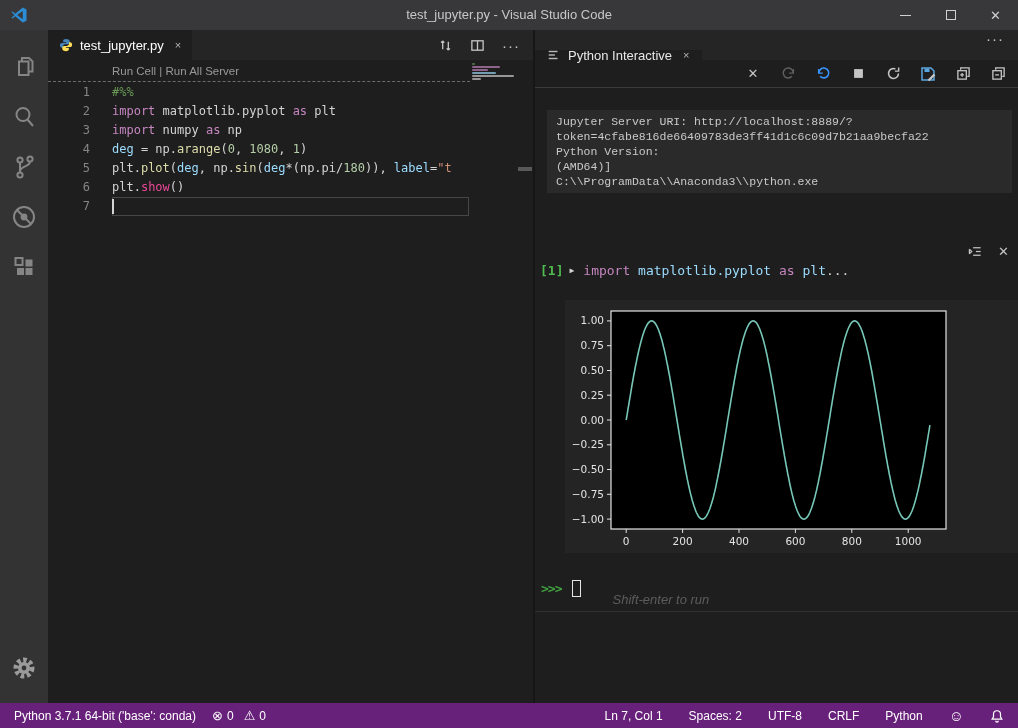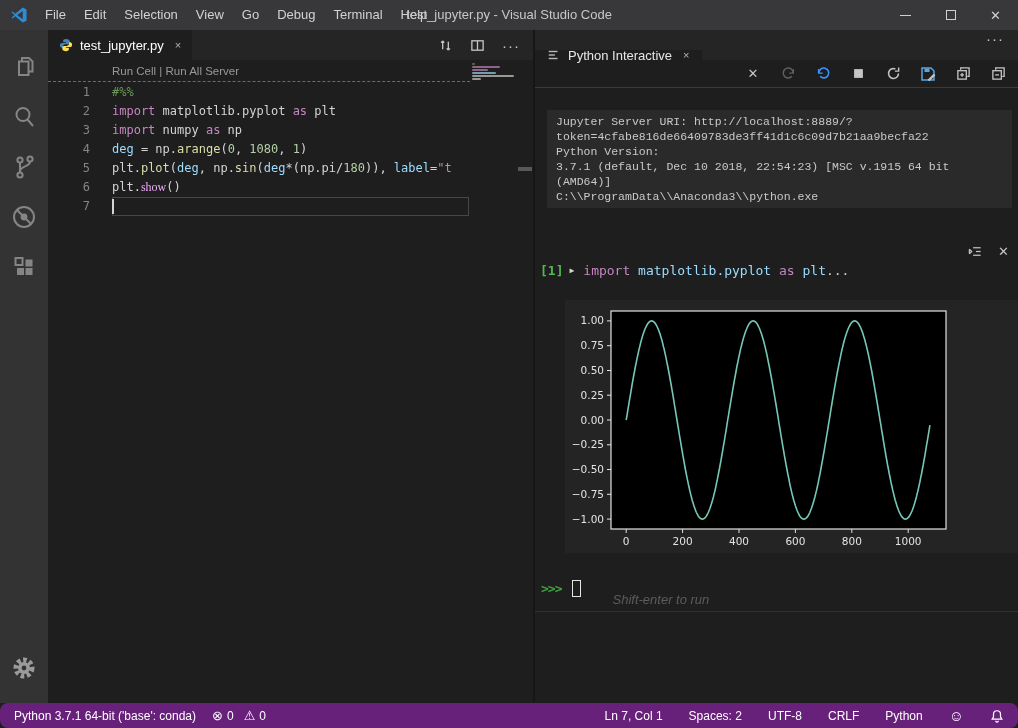--- a/index.html
+++ b/index.html
@@ -59,46 +59,36 @@
   .cell-line { position:absolute; left:5px; top:233px; display:flex; align-items:center; font:13px "DejaVu Sans Mono", monospace; }
   .execount { font-weight:bold; }
   .expander { color:#d4d4d4; font-size:8px; margin:0 9px 0 6px; }
   .figure { position:absolute; left:30px; top:270px; width:453px; height:253px; }
   .prompt-row { position:absolute; left:6px; top:547px; height:22px; display:flex; align-items:center; }
   .prompt-sym { font:bold 13px "DejaVu Sans Mono", monospace; letter-spacing:-1px; }
   .prompt-caret { width:9px; height:17px; border:1.5px solid #e6e6e6; margin-left:11px; }
   .prompt-placeholder { margin-left:31px; font-style:italic; font-size:13px; color:#5c5c5c;margin-top:22px; }
   .input-sep { position:absolute; left:0; top:581px; width:483px; border-top:1px solid #303030; }
   
-  .statusbar { position:absolute; left:0; top:703px; width:1018px; height:25px; display:flex; align-items:center; padding:0 10px; font-size:12px; color:#ffffff; gap:8px;border-radius:8px; }
+  .statusbar { position:absolute; left:0; top:703px; width:1018px; height:25px; display:flex; align-items:center; padding:0 10px; font-size:12px; color:#ffffff; gap:8px; }
   .sb-item { display:flex; align-items:center; gap:4px; white-space:nowrap; padding:0 4px; }
   .sb-right { margin-left:auto; display:flex; align-items:center; gap:18px; }
   .sb-ico { font-size:13px; }
   .bell svg { stroke:#fff; fill:none; stroke-width:1.4; }
 </style>
 </head>
 <body>
 
 <div id="root">
 
   <div class="titlebar">
     <svg class="vscode-logo" viewBox="0 0 24 24">
       <polygon points="17,2 22,4.5 22,19.5 17,22 7,13.8 3.4,16.6 2,15.6 6,12 2,8.4 3.4,7.4 7,10.2" fill="#2c8cd4"></polygon>
       <polygon points="17,6.5 17,17.5 9.5,12" fill="#38383a"></polygon>
     </svg>
-    <div class="menus">
-        <span class="menu-item">File</span>
-        <span class="menu-item">Edit</span>
-        <span class="menu-item">Selection</span>
-        <span class="menu-item">View</span>
-        <span class="menu-item">Go</span>
-        <span class="menu-item">Debug</span>
-        <span class="menu-item">Terminal</span>
-        <span class="menu-item">Help</span>
-      </div>
     <div class="win-title">test_jupyter.py - Visual Studio Code</div>
     <div class="win-controls">
       <div class="win-btn">
           <span class="minbar"></span>
         </div>
       <div class="win-btn">
           <span class="maxbox"></span>
         </div>
       <div class="win-btn">✕</div>
     </div>
@@ -191,21 +181,21 @@
           <div class="cl">
             <span class="ln">4</span>
             <span class="code"><span style="color: rgb(156, 220, 254);">deg</span><span style="color: rgb(212, 212, 212);"> = np.</span><span style="color: rgb(220, 220, 170);">arange</span><span style="color: rgb(212, 212, 212);">(</span><span style="color: rgb(181, 206, 168);">0</span><span style="color: rgb(212, 212, 212);">, </span><span style="color: rgb(181, 206, 168);">1080</span><span style="color: rgb(212, 212, 212);">, </span><span style="color: rgb(181, 206, 168);">1</span><span style="color: rgb(212, 212, 212);">)</span></span>
           </div>
           <div class="cl">
             <span class="ln">5</span>
             <span class="code"><span style="color: rgb(212, 212, 212);">plt.</span><span style="color: rgb(220, 220, 170);">plot</span><span style="color: rgb(212, 212, 212);">(</span><span style="color: rgb(156, 220, 254);">deg</span><span style="color: rgb(212, 212, 212);">, np.</span><span style="color: rgb(220, 220, 170);">sin</span><span style="color: rgb(212, 212, 212);">(</span><span style="color: rgb(156, 220, 254);">deg</span><span style="color: rgb(212, 212, 212);">*(np.pi/</span><span style="color: rgb(181, 206, 168);">180</span><span style="color: rgb(212, 212, 212);">)), </span><span style="color: rgb(156, 220, 254);">label</span><span style="color: rgb(212, 212, 212);">=</span><span style="color: rgb(206, 145, 120);">"t</span></span>
           </div>
           <div class="cl">
             <span class="ln">6</span>
-            <span class="code"><span style="color: rgb(212, 212, 212);">plt.</span><span style="color: #f0abfc; font-family: Liberation Serif, serif;">show</span><span style="color: rgb(212, 212, 212);">()</span></span>
+            <span class="code"><span style="color: rgb(212, 212, 212);">plt.</span><span style="color: #ec4899;">show</span><span style="color: rgb(212, 212, 212);">()</span></span>
           </div>
           <div class="cl">
             <span class="ln">7</span>
             <span class="code"></span>
           </div>
         </div>
       <div class="cursorline"></div>
       <div class="caret"></div>
       <div class="minimap">
           <div class="mm-row" style="width: 2.7px; background: rgba(106, 153, 85, 0.667);"></div>
@@ -278,21 +268,21 @@
       </span>
       <span class="ic">
         <svg width="15" height="15" viewBox="0 0 16 16" style="stroke:#c5c5c5;fill:none;stroke-width:1.4;">
             <path d="M5 4V2h9v9h-2"></path>
             <rect x="2" y="5" width="9" height="9"></rect>
             <line x1="4.5" y1="9.5" x2="8.5" y2="9.5"></line>
           </svg>
       </span>
     </div>
 
-    <div class="server-box"><div>Jupyter Server URI: http://localhost:8889/?</div><div>token=4cfabe816de66409783de3ff41d1c6c09d7b21aa9becfa22</div><div>Python Version:</div><div>3.7.1 (default, Dec 10 2018, 22:54:23) [MSC v.1915 64 bit</div><div>(AMD64)]</div><div>C:\\ProgramData\\Anaconda3\\python.exe</div></div>
+    <div class="server-box"><div>Jupyter Server URI: http://localhost:8889/?</div><div>token=4cfabe816de66409783de3ff41d1c6c09d7b21aa9becfa22</div><div>Python Version:</div><div>(AMD64)]</div><div>C:\\ProgramData\\Anaconda3\\python.exe</div></div>
 
     <div class="cell-actions">
       <svg width="16" height="15" viewBox="0 0 16 16">
           <line x1="6" y1="4" x2="14" y2="4"></line>
           <line x1="9" y1="8" x2="14" y2="8"></line>
           <line x1="6" y1="12" x2="14" y2="12"></line>
           <path d="M2 5.5v5M2 10.5 4.5 8 2 5.5"></path>
         </svg>
       <span style="color:#c5c5c5;font-size:13px;">✕</span>
     </div>

